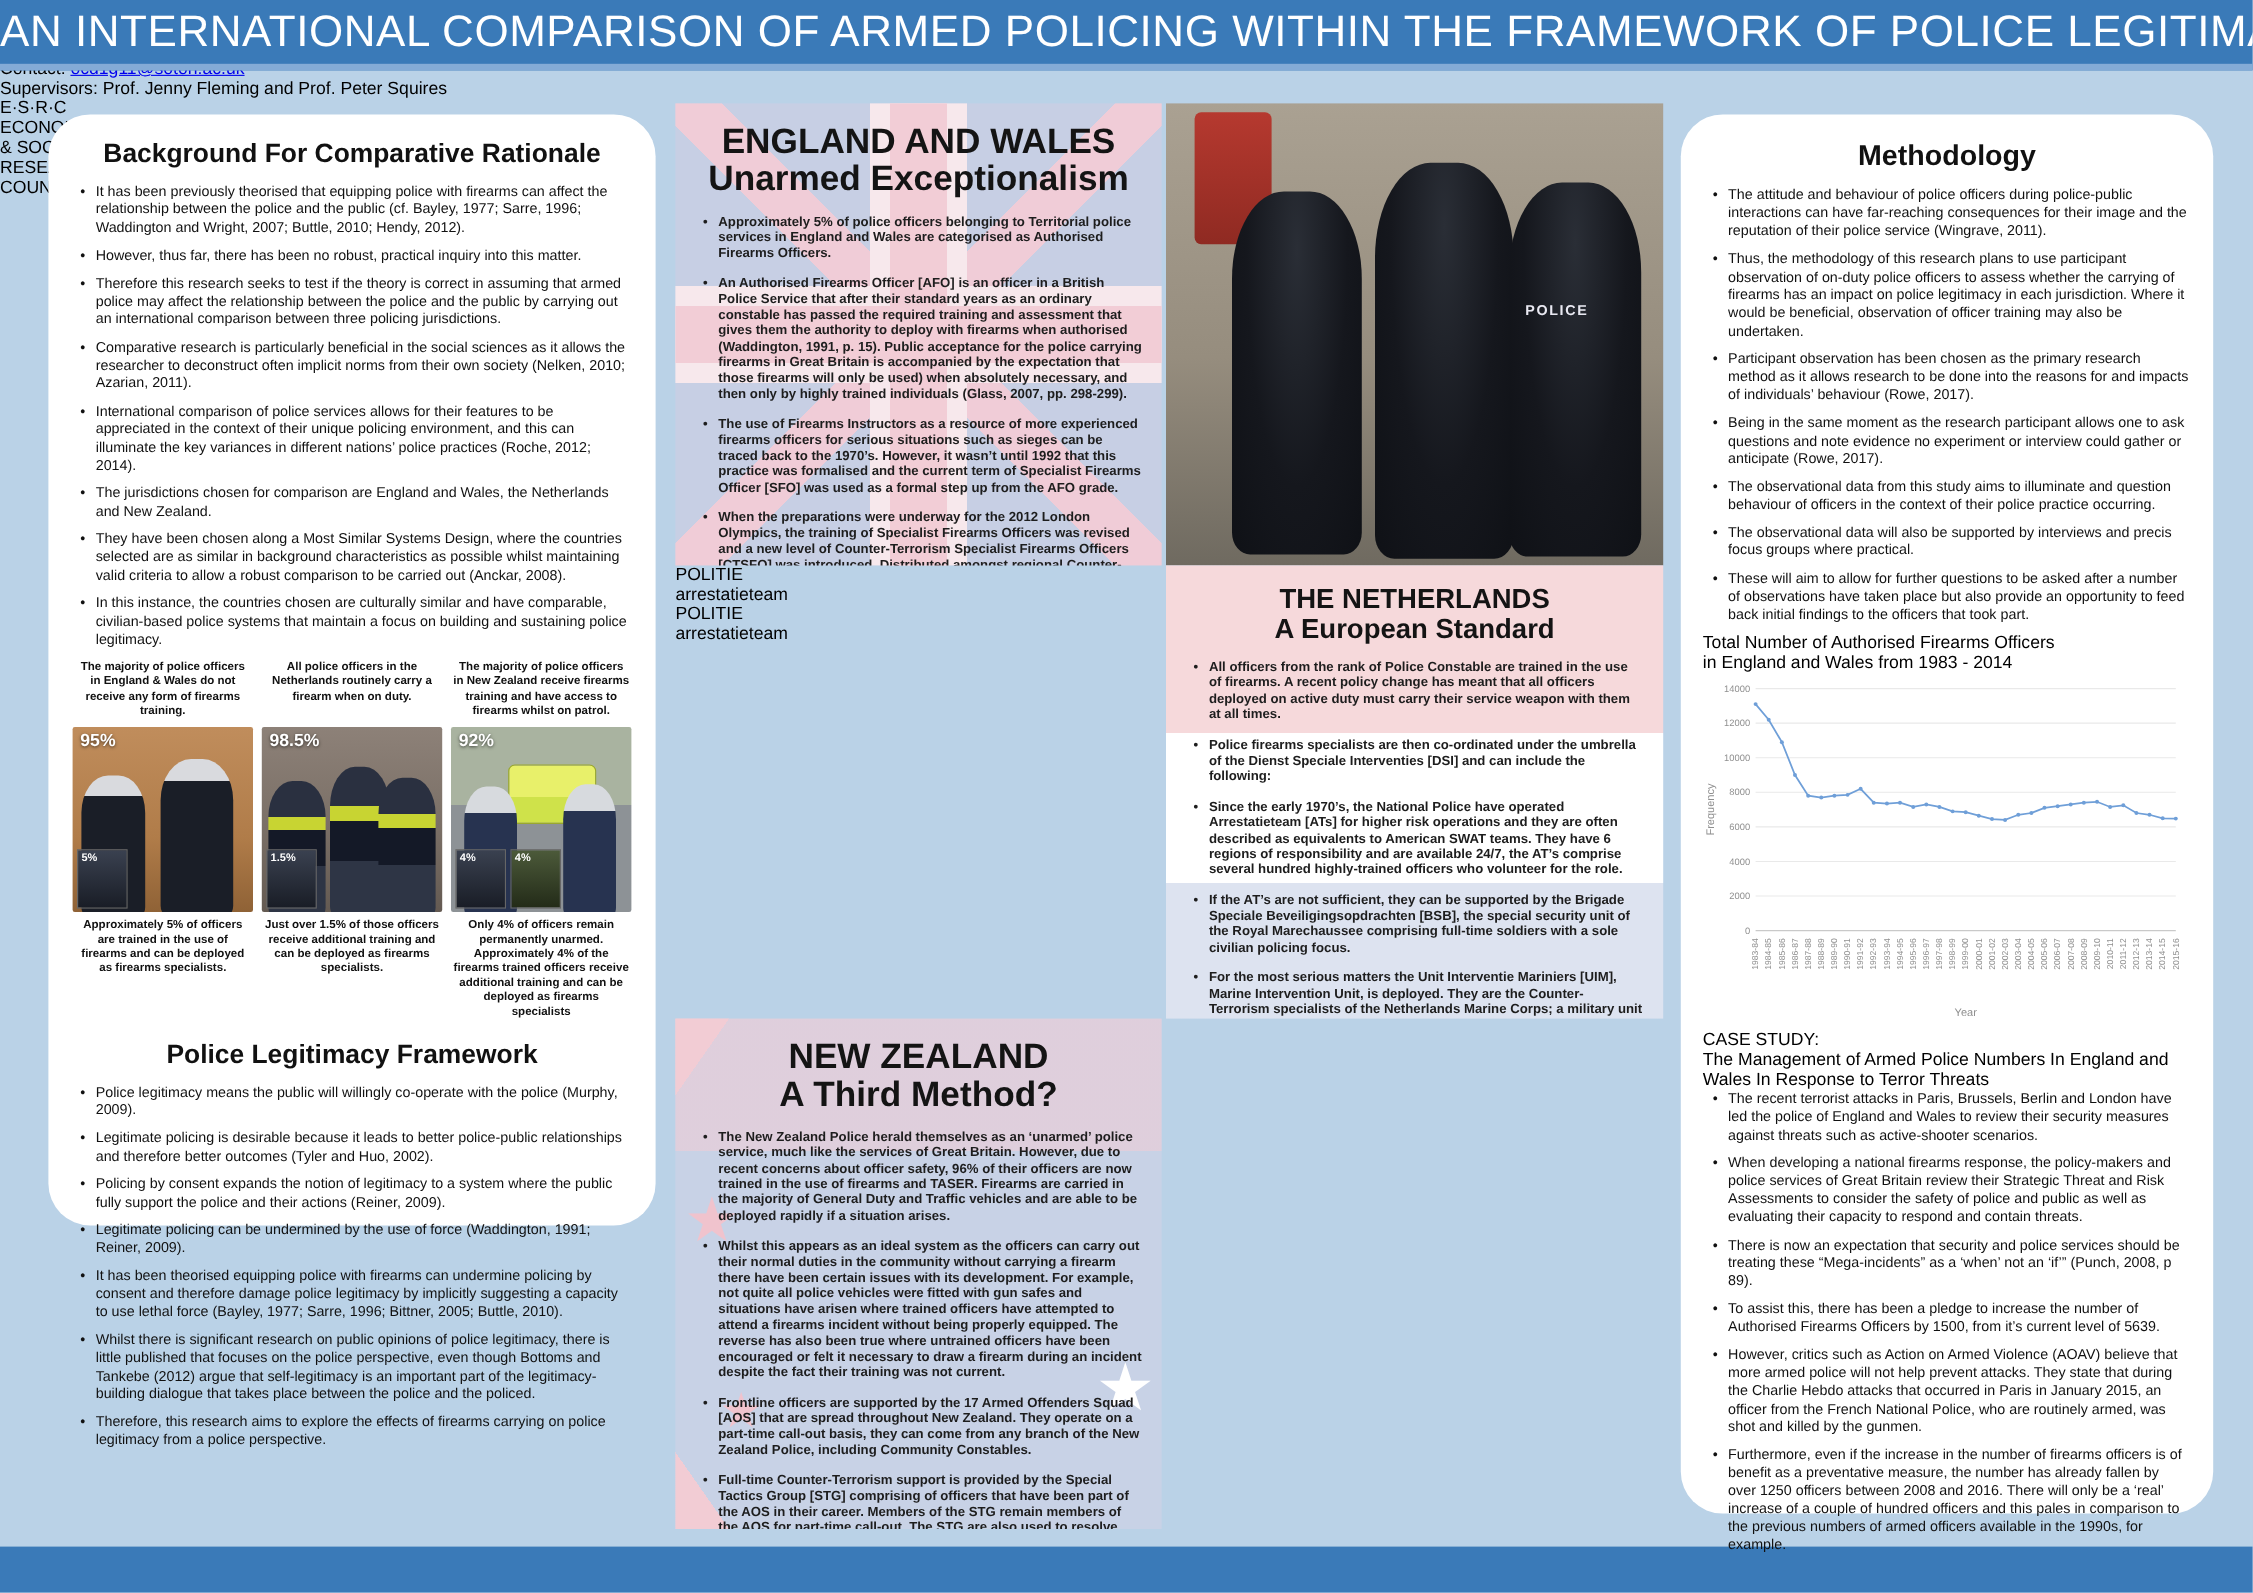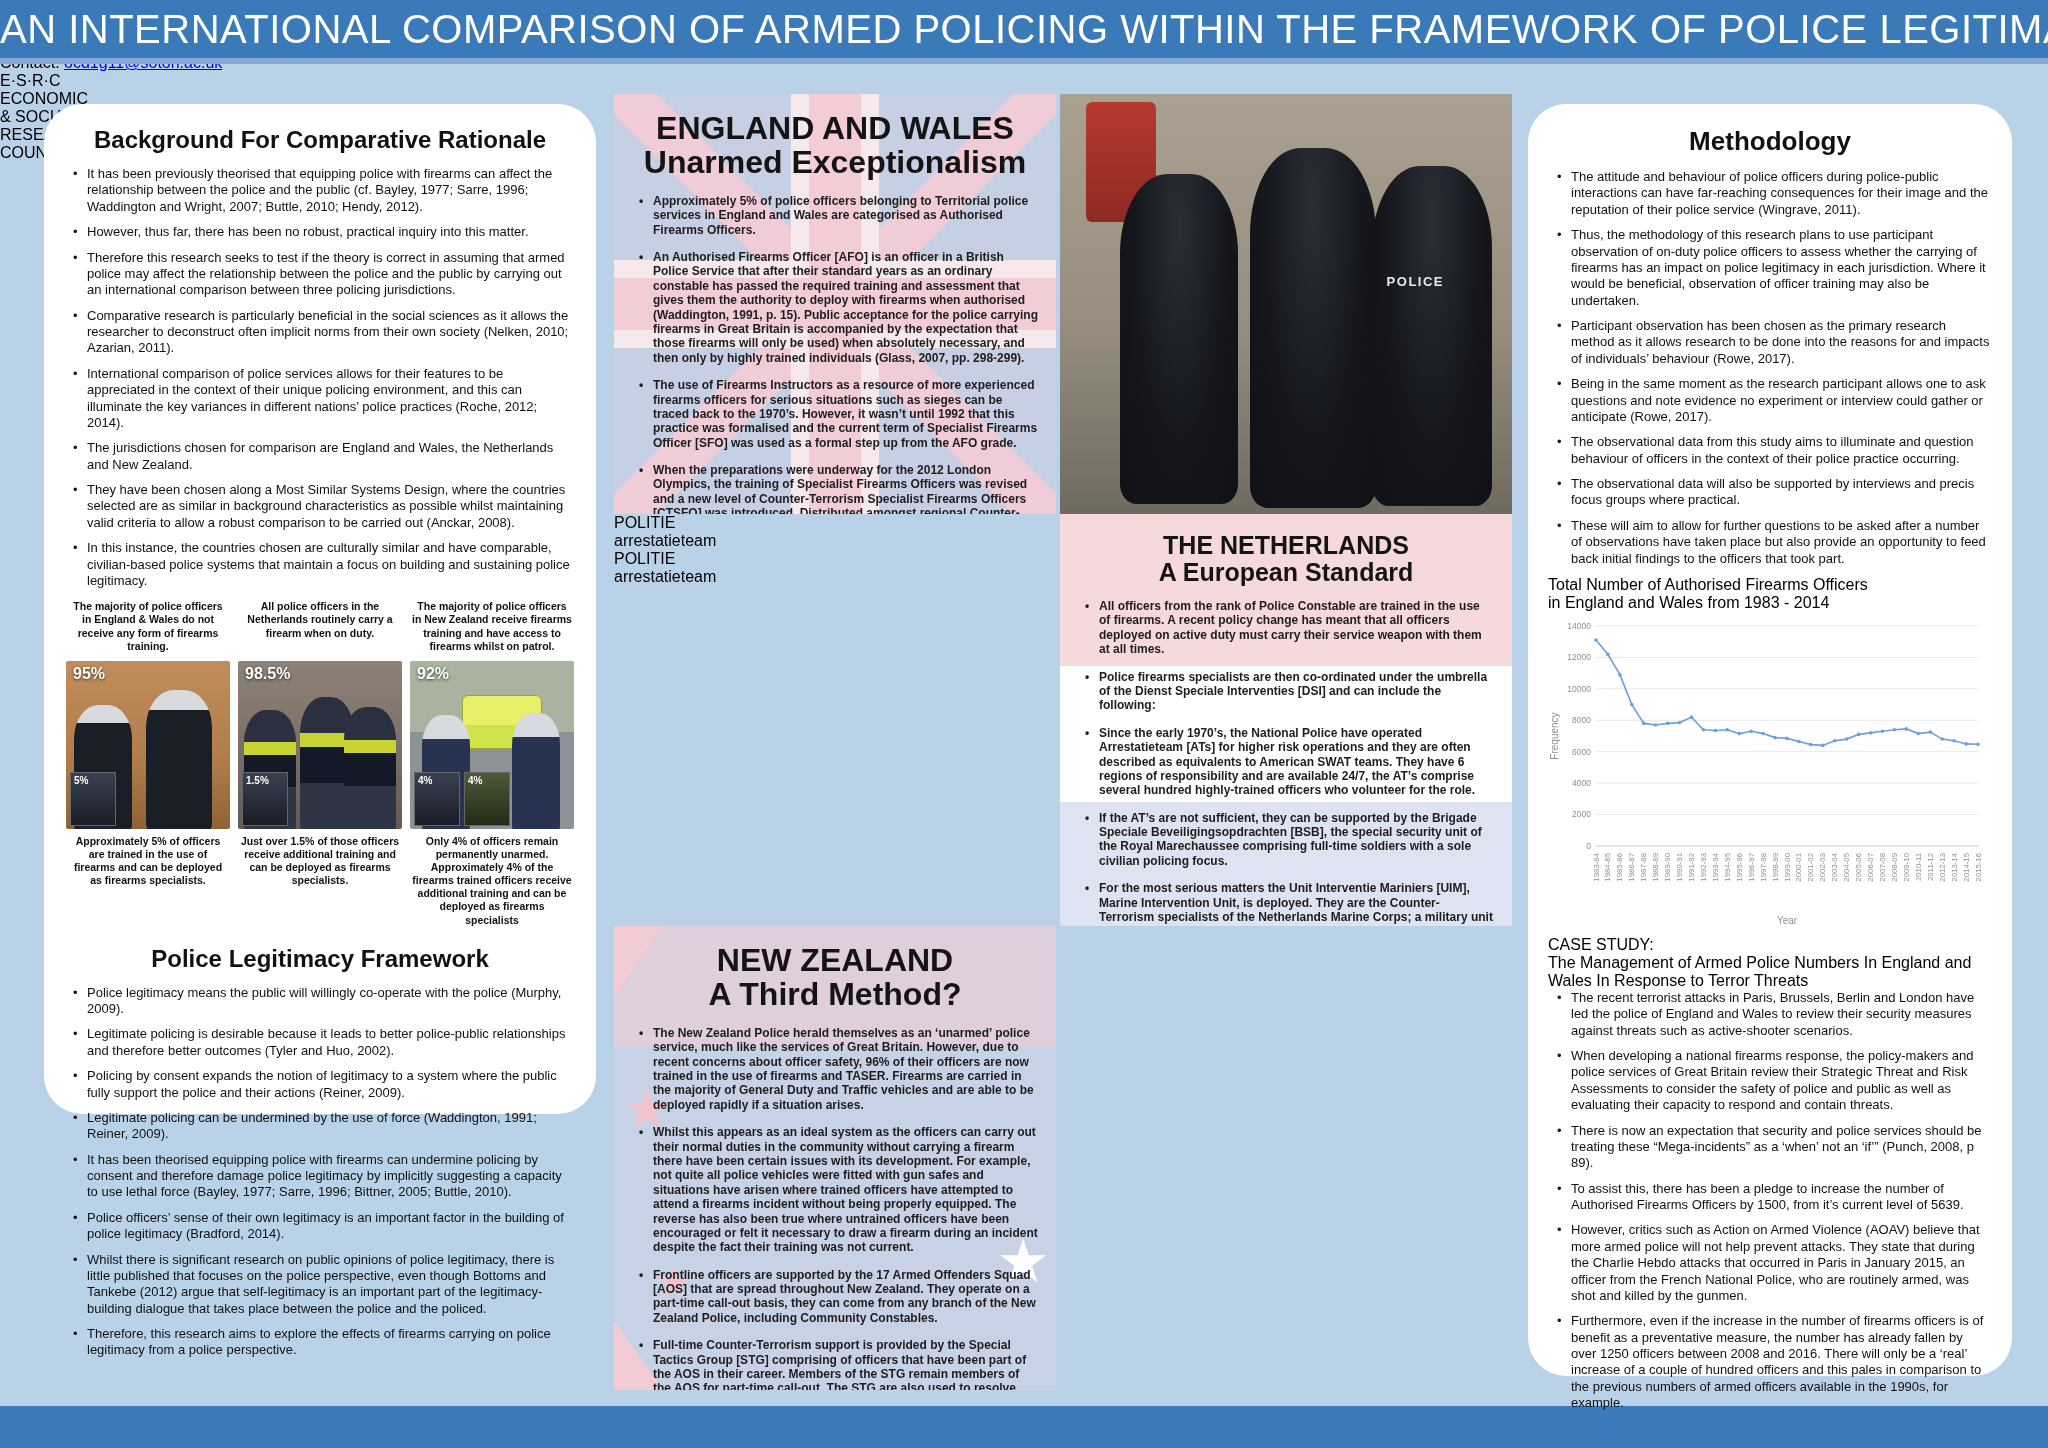--- a/index.html
+++ b/index.html
@@ -162,21 +162,20 @@
       <div class="cap">Only 4% of officers remain permanently unarmed. Approximately 4% of the firearms trained officers receive additional training and can be deployed as firearms specialists</div>
     </div>
 
     <div class="side-h" style="margin-top:16px;">Police Legitimacy Framework</div>
     <ul class="bullets">
         <li>Police legitimacy means the public will willingly co-operate with the police (Murphy, 2009).</li>
         <li>Legitimate policing is desirable because it leads to better police-public relationships and therefore better outcomes (Tyler and Huo, 2002).</li>
         <li>Policing by consent expands the notion of legitimacy to a system where the public fully support the police and their actions (Reiner, 2009).</li>
         <li>Legitimate policing can be undermined by the use of force (Waddington, 1991; Reiner, 2009).</li>
         <li>It has been theorised equipping police with firearms can undermine policing by consent and therefore damage police legitimacy by implicitly suggesting a capacity to use lethal force (Bayley, 1977; Sarre, 1996; Bittner, 2005; Buttle, 2010).</li>
-        <li>Police officers’ sense of their own legitimacy is an important factor in the building of police legitimacy (Bradford, 2014).</li>
         <li>Whilst there is significant research on public opinions of police legitimacy, there is little published that focuses on the police perspective, even though Bottoms and Tankebe (2012) argue that self-legitimacy is an important part of the legitimacy-building dialogue that takes place between the police and the policed.</li>
         <li>Therefore, this research aims to explore the effects of firearms carrying on police legitimacy from a police perspective.</li>
       </ul>
   </div>
 
   <div class="tile england">
     <div class="mid-h">
       <span>ENGLAND AND WALES</span><br>
       <span>Unarmed Exceptionalism</span>
     </div>
@@ -369,20 +368,21 @@
   <div class="footer-box">
     <div class="soton">
       <div class="u-small">UNIVERSITY OF</div>
       <div class="u-name">Southampton</div>
     </div>
     <div class="credits">
       <div>Poster by: Oliver Clark-Darby</div>
       <div>
         <span>Contact: </span><a href="#">ocd1g11@soton.ac.uk</a>
       </div>
+      <div>Supervisors: Prof. Jenny Fleming and Prof. Peter Squires</div>
     </div>
     <div class="esrc">
       <div class="e1">E·S·R·C</div>
       <div class="e2">ECONOMIC</div>
       <div class="e2">&amp; SOCIAL</div>
       <div class="e2">RESEARCH</div>
       <div class="e2">COUNCIL</div>
     </div>
   </div>
 

